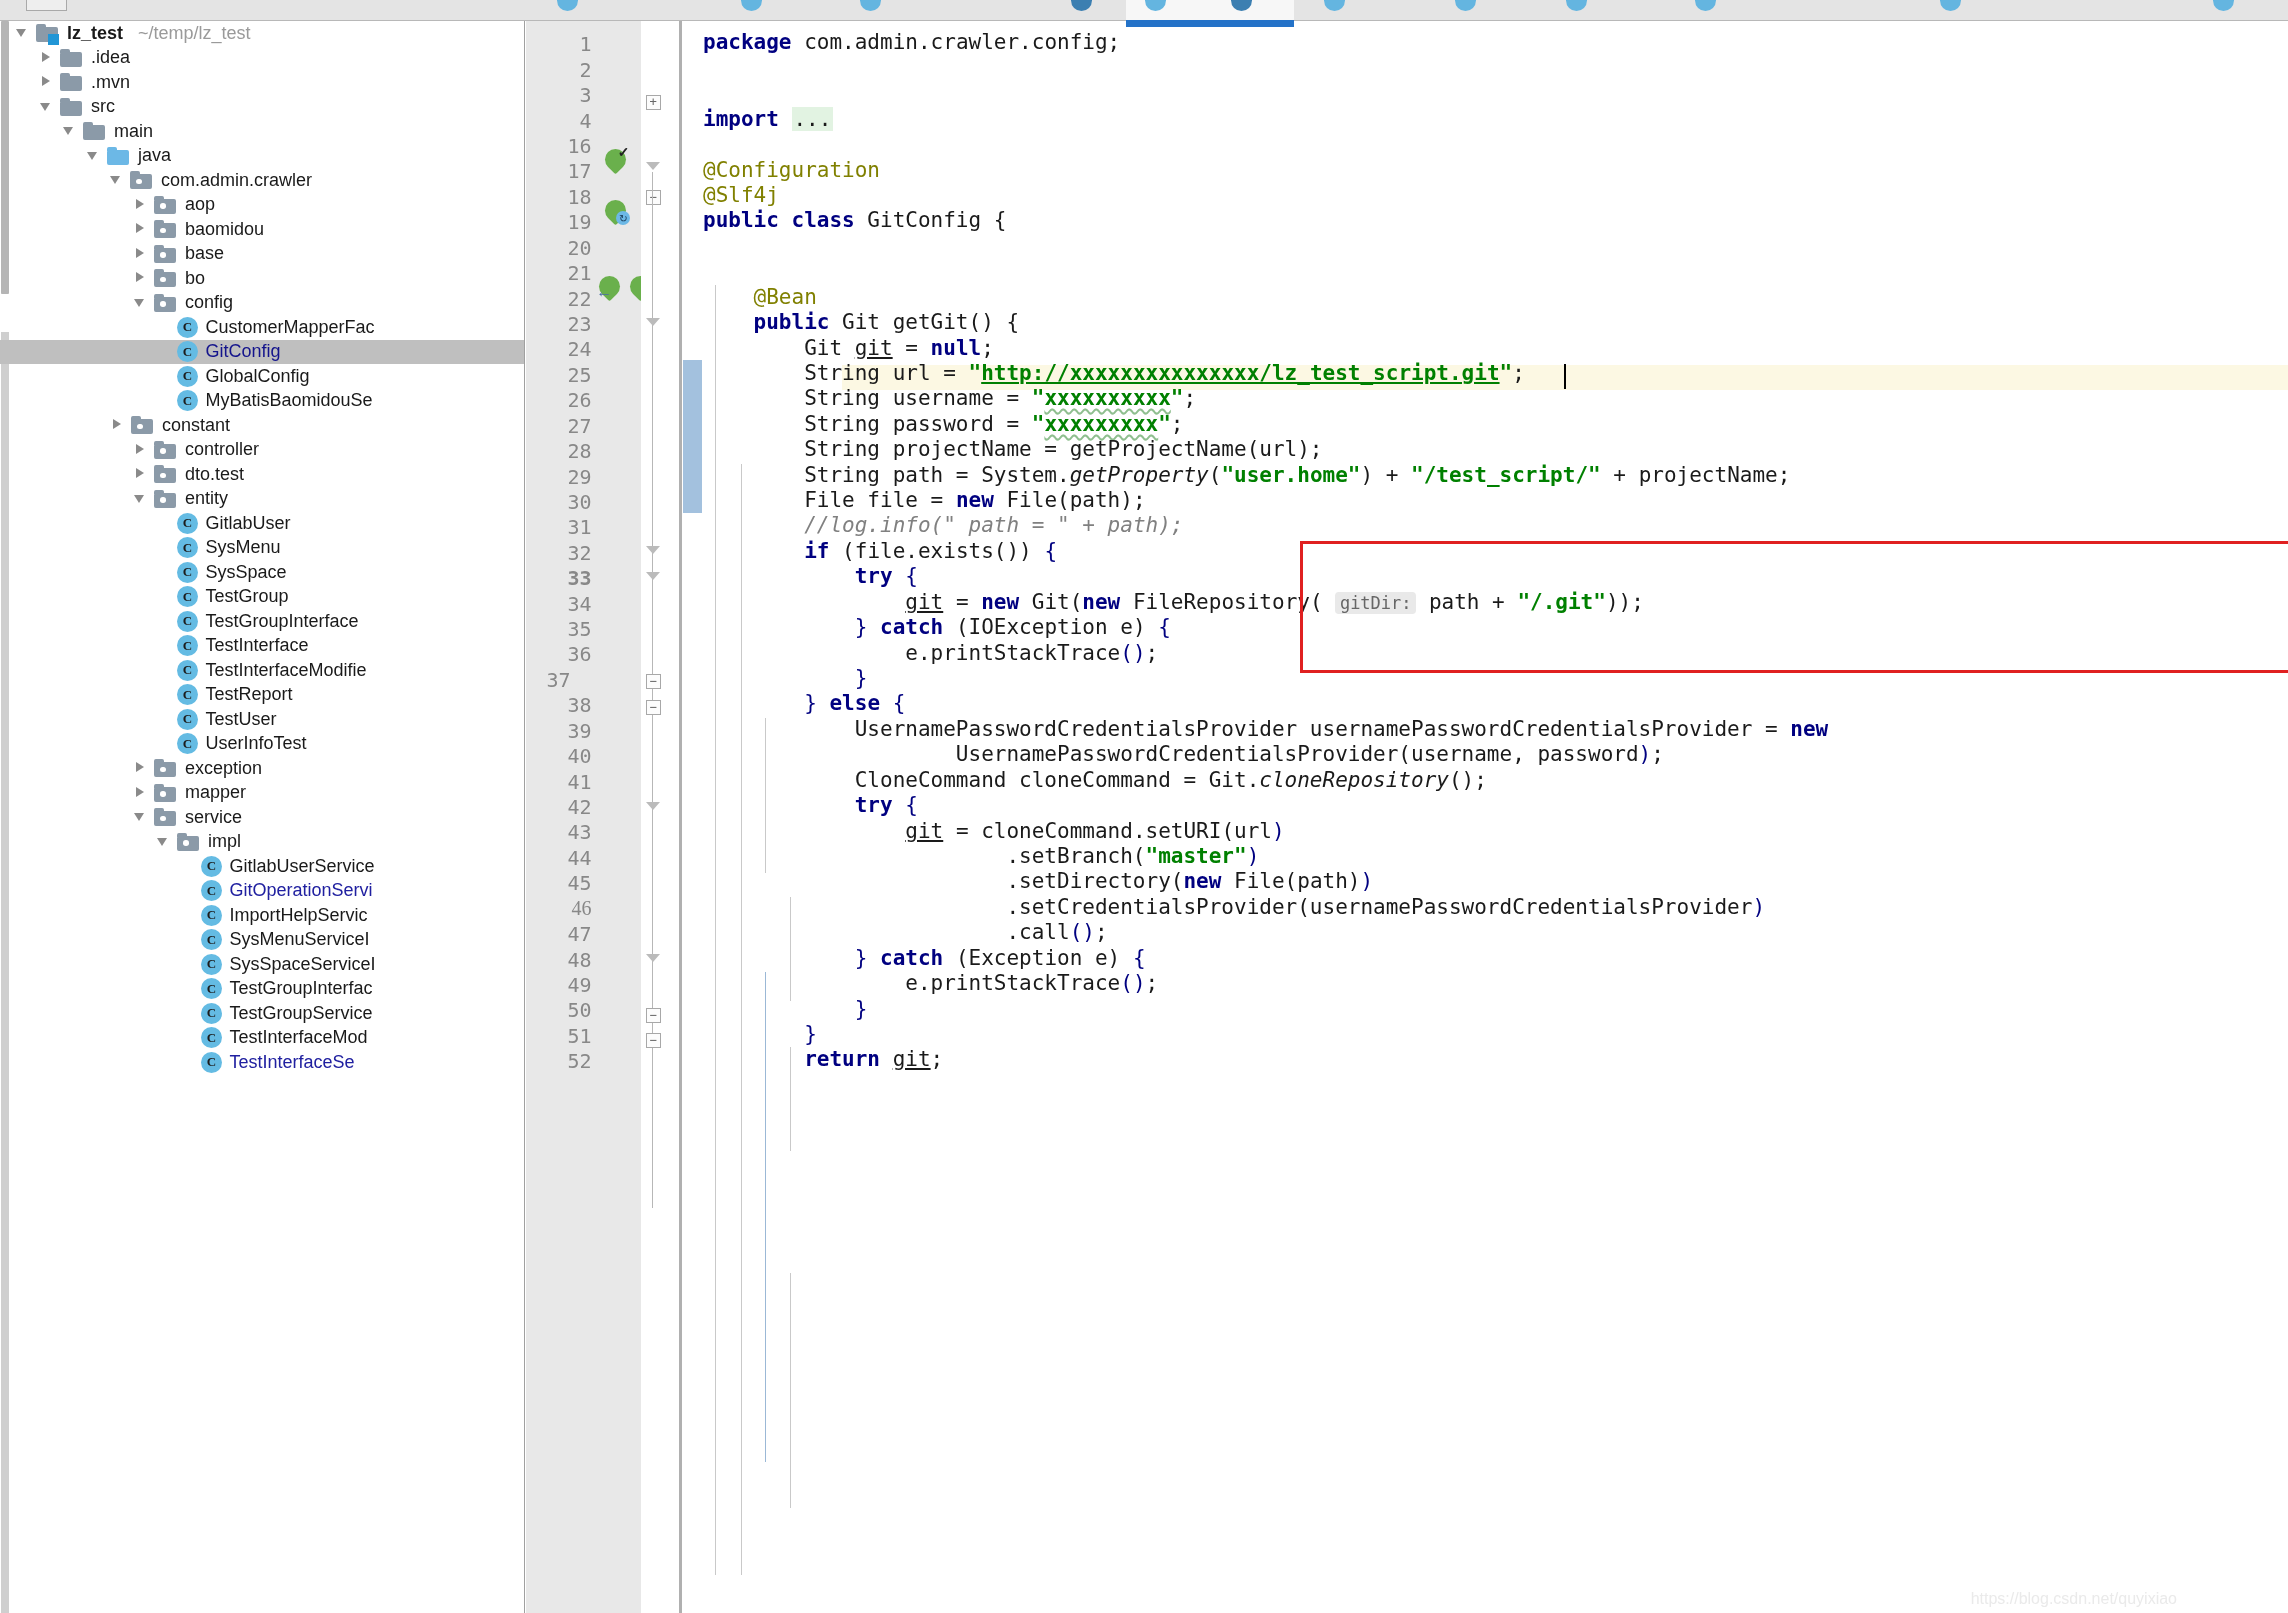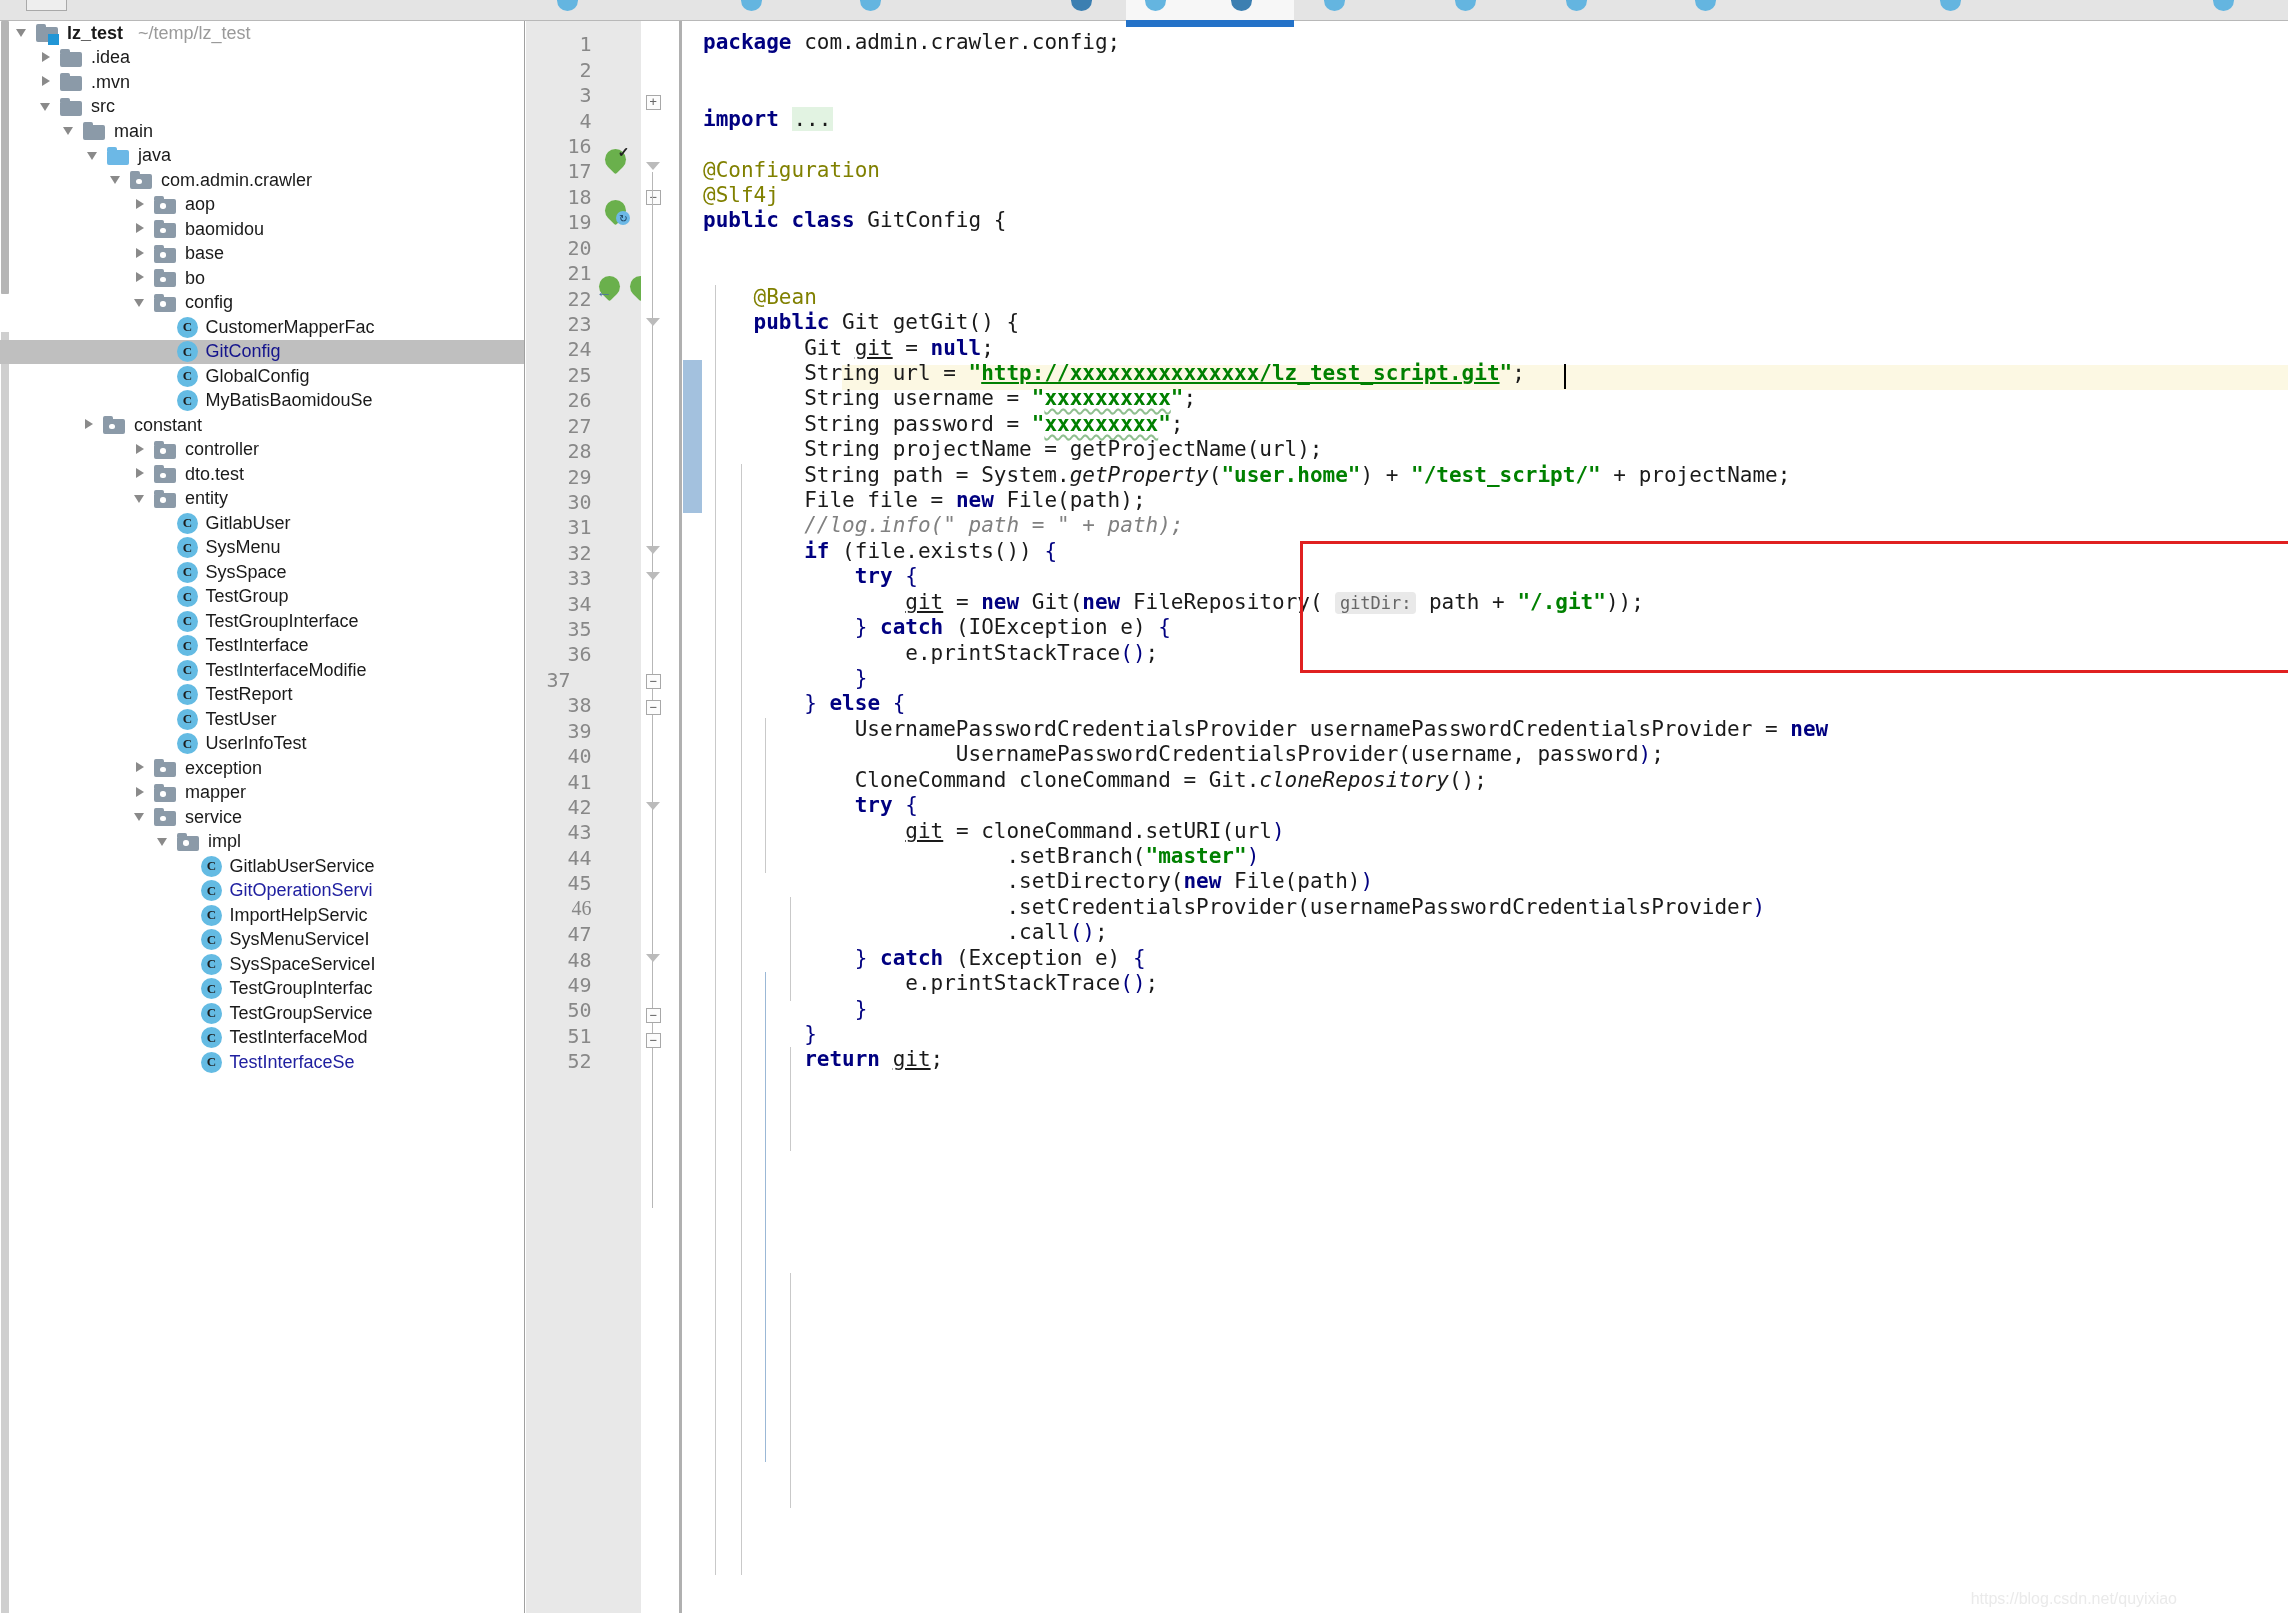--- a/index.html
+++ b/index.html
@@ -384,21 +384,21 @@
         <div class="tree-row" style="padding-left: 154px;">
           <span class="twisty "></span>
           <span class="icon-class">C</span>
           <span class="node-label">GlobalConfig</span>
         </div>
         <div class="tree-row" style="padding-left: 154px;">
           <span class="twisty "></span>
           <span class="icon-class">C</span>
           <span class="node-label">MyBatisBaomidouSe</span>
         </div>
-        <div class="tree-row" style="padding-left: 80px; text-align: right;">
+        <div class="tree-row" style="padding-left: 108px; text-align: right;">
           <span class="twisty collapsed"></span>
           <span class="icon-folder pkg">
             <span class="dot"></span>
           </span>
           <span class="node-label">constant</span>
         </div>
         <div class="tree-row" style="padding-left: 131px;">
           <span class="twisty collapsed"></span>
           <span class="icon-folder pkg">
             <span class="dot"></span>
@@ -563,21 +563,21 @@
           <div class="lineno" style="top: 291px;">23</div>
           <div class="lineno" style="top: 316px;">24</div>
           <div class="lineno" style="top: 342px;">25</div>
           <div class="lineno" style="top: 367px;">26</div>
           <div class="lineno" style="top: 393px;">27</div>
           <div class="lineno" style="top: 418px;">28</div>
           <div class="lineno" style="top: 444px;">29</div>
           <div class="lineno" style="top: 469px;">30</div>
           <div class="lineno" style="top: 494px;">31</div>
           <div class="lineno" style="top: 520px;">32</div>
-          <div class="lineno" style="top: 545px;">33</div>
+          <div class="lineno" style="top: 545px; font-weight: bold;">33</div>
           <div class="lineno" style="top: 571px;">34</div>
           <div class="lineno" style="top: 596px;">35</div>
           <div class="lineno" style="top: 621px;">36</div>
           <div class="lineno" style="top: 647px; text-align: center;">37</div>
           <div class="lineno" style="top: 672px;">38</div>
           <div class="lineno" style="top: 698px;">39</div>
           <div class="lineno" style="top: 723px;">40</div>
           <div class="lineno" style="top: 749px;">41</div>
           <div class="lineno" style="top: 774px; margin-left: 46px;">42</div>
           <div class="lineno" style="top: 799px;">43</div>

